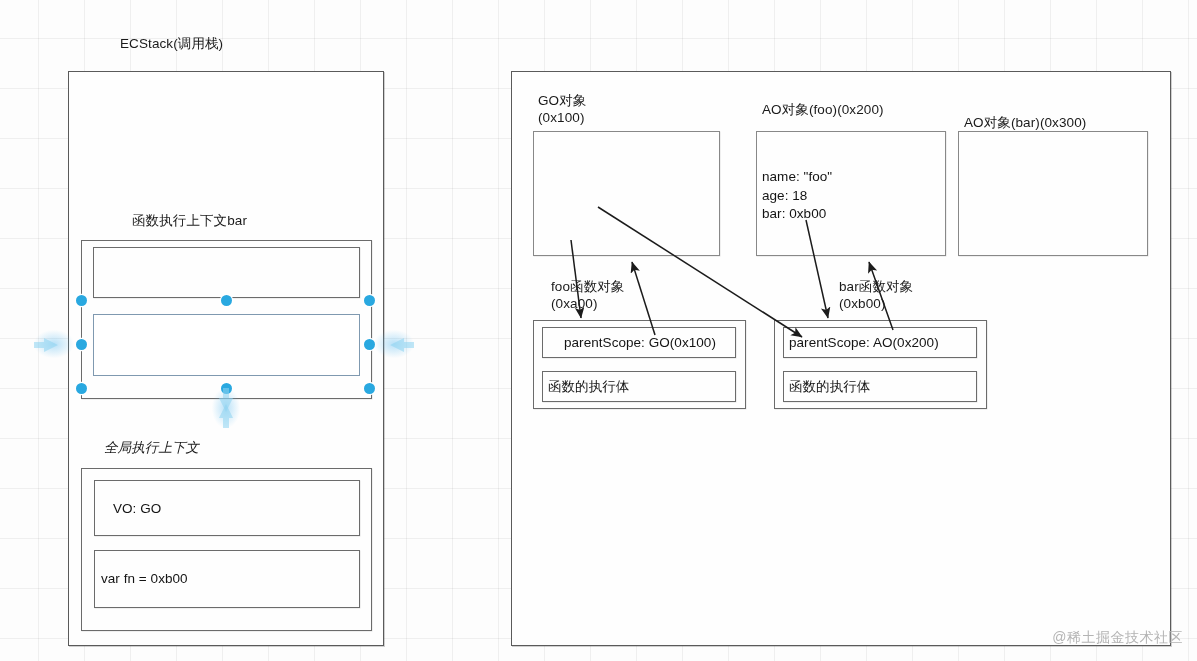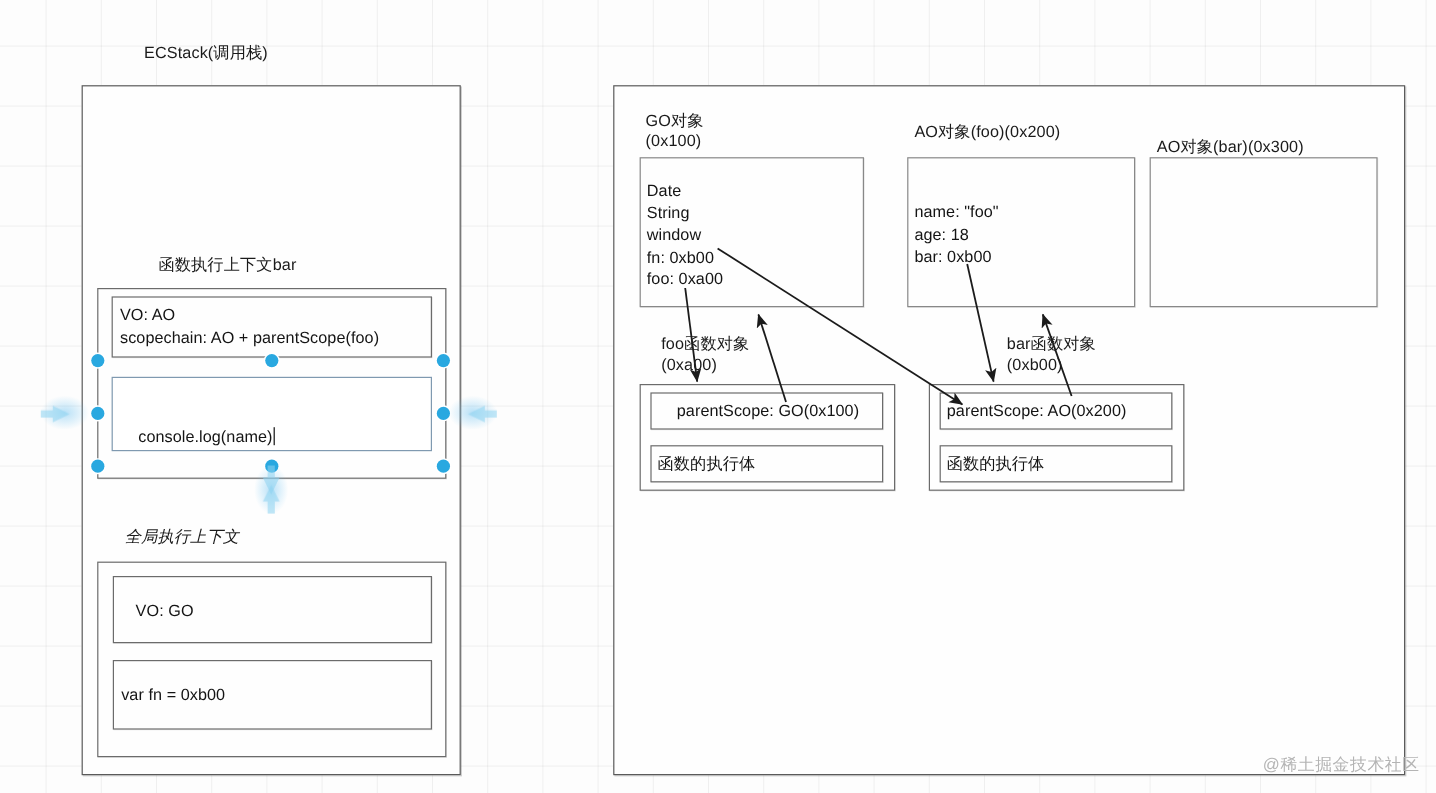--- a/index.html
+++ b/index.html
@@ -93,27 +93,22 @@
 
   <div class="caption" style="left:84px;top:35px;font-size:13.5px;padding-left:36px;">ECStack(调用栈)</div>
 
   <div class="box" style="left:68px;top:71px;width:316px;height:575px;"></div>
 
   <div class="caption" style="left:104px;top:212px;margin-left:28px;">函数执行上下文bar</div>
 
   <div class="box thin" style="left:81px;top:240px;width:291px;height:159px;"></div>
 
   <div class="box thin" style="left:93px;top:247px;width:267px;height:51px;"></div>
-  <div class="boxtext" style="left:100px;top:254px;width:256px;">VO: AO
-scopechain: AO + parentScope(foo)</div>
 
   <div class="sel-outline" style="left:93px;top:314px;width:267px;height:62px;"></div>
-  <div class="boxtext" style="left:100px;top:336px;width:256px;">
-    <span>console.log(name)</span><span class="caret"></span>
-  </div>
 
   <div class="handle" style="left:76px;top:295px;"></div>
   <div class="handle" style="left:221px;top:295px;"></div>
   <div class="handle" style="left:364px;top:295px;"></div>
   <div class="handle" style="left:76px;top:339px;"></div>
   <div class="handle" style="left:364px;top:339px;"></div>
   <div class="handle" style="left:76px;top:383px;"></div>
   <div class="handle" style="left:221px;top:383px;"></div>
   <div class="handle" style="left:364px;top:383px;"></div>
 
@@ -140,25 +135,20 @@
   <div class="boxtext" style="left:101px;top:500px;margin-left:12px;">VO: GO</div>
 
   <div class="box thin" style="left:94px;top:550px;width:266px;height:58px;"></div>
   <div class="boxtext" style="left:101px;top:570px;">var fn = 0xb00</div>
 
   <div class="box" style="left:511px;top:71px;width:660px;height:575px;"></div>
 
   <div class="caption" style="left:538px;top:92px;">GO对象
 (0x100)</div>
   <div class="box thin grey" style="left:533px;top:131px;width:187px;height:125px;"></div>
-  <div class="boxtext" style="left:539px;top:150px;">Date
-String
-window
-fn: 0xb00
-foo: 0xa00</div>
 
   <div class="caption" style="left:762px;top:101px;">AO对象(foo)(0x200)</div>
   <div class="box thin grey" style="left:756px;top:131px;width:190px;height:125px;"></div>
   <div class="boxtext" style="left:762px;top:168px;">name: "foo"
 age: 18
 bar: 0xb00</div>
 
   <div class="caption" style="left:964px;top:114px;">AO对象(bar)(0x300)</div>
   <div class="box thin grey" style="left:958px;top:131px;width:190px;height:125px;"></div>
   <div class="boxtext" style="left:964px;top:168px;"></div>

